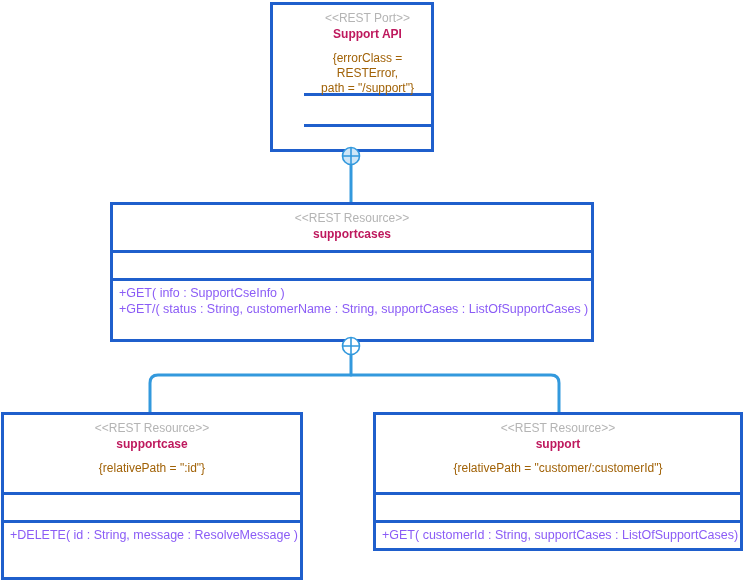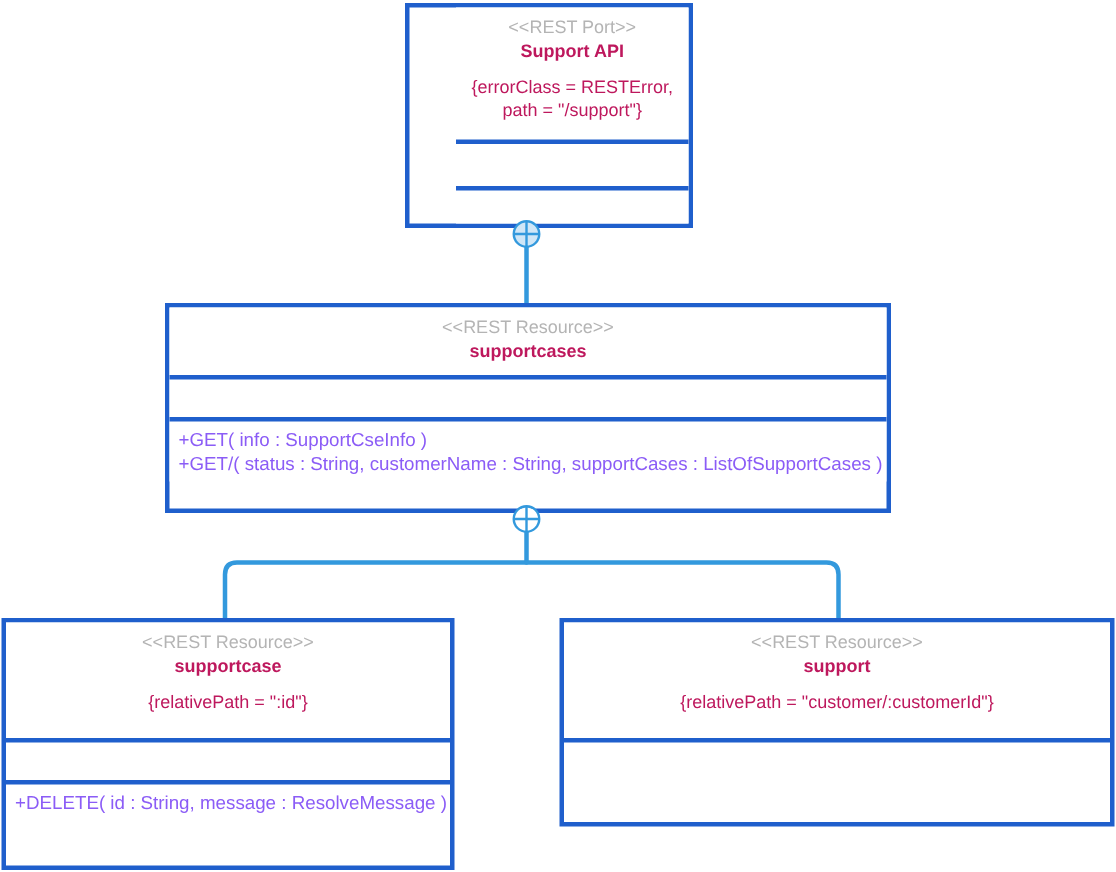--- a/index.html
+++ b/index.html
@@ -46,21 +46,21 @@
     white-space: nowrap;
   }
   .cname {
     color: #be185d;
     font-size: 12px;
     line-height: 16px;
     font-weight: bold;
     white-space: nowrap;
   }
   .constraint {
-    color: #be185d;
+    color: #a16207;
     font-size: 12px;
     line-height: 15px;
     font-weight: normal;
     margin-top: 9px;
     white-space: pre-line;
   }
   .attr-comp {
     height: 28px;
   }
   .ops-comp {
@@ -96,21 +96,21 @@
 
     <path d="M 351 152 L 351 202" stroke="#3399dd" stroke-width="3" fill="none"></path>
 
     <path d="M 351 342 L 351 375" stroke="#3399dd" stroke-width="3" fill="none"></path>
 
     <path d="M 351 375 L 158 375 Q 150 375 150 383 L 150 412" stroke="#3399dd" stroke-width="3" fill="none" stroke-linecap="round"></path>
 
     <path d="M 351 375 L 551 375 Q 559 375 559 383 L 559 412" stroke="#3399dd" stroke-width="3" fill="none" stroke-linecap="round"></path>
   </svg>
 
-  <div class="uml-class" style="left:270px; top:2px; width:192px; height:150px;padding-left:31px;">
+  <div class="uml-class" style="left:270px; top:2px; width:164px; height:150px;padding-left:31px;">
     <div class="compartment header-comp" style="height:88px;">
       <div class="stereotype">&lt;&lt;REST Port&gt;&gt;</div>
       <div class="cname">Support API</div>
       <div class="constraint">{errorClass = RESTError,
 path = "/support"}</div>
     </div>
     <div class="compartment sep attr-comp" style="height:31px;"></div>
     <div class="compartment sep ops-comp" style="height:25px;"></div>
   </div>
 
@@ -138,20 +138,23 @@
     </div>
   </div>
 
   <div class="uml-class" style="left:373px; top:412px; width:370px; height:139px;">
     <div class="compartment header-comp" style="height:77px;">
       <div class="stereotype">&lt;&lt;REST Resource&gt;&gt;</div>
       <div class="cname">support</div>
       <div class="constraint">{relativePath = "customer/:customerId"}</div>
     </div>
     <div class="compartment sep attr-comp" style="height:28px;"></div>
+    <div class="compartment sep ops-comp">
+      <div class="op-line">+GET( customerId : String, supportCases : ListOfSupportCases)</div>
+    </div>
   </div>
 
   <svg class="conn-circle" style="left:337px; top:146px; width:28px; height:24px;" viewBox="0 0 28 24">
     <circle cx="14" cy="10" r="8.5" fill="#cfe6f7" stroke="#3399dd" stroke-width="1.6"></circle>
     <path d="M 5.5 10 L 22.5 10 M 14 1.5 L 14 18.5" stroke="#3399dd" stroke-width="1.6" fill="none"></path>
   </svg>
 
   <svg class="conn-circle" style="left:337px; top:336px; width:28px; height:24px;" viewBox="0 0 28 24">
     <circle cx="14" cy="10" r="8.5" fill="#ffffff" stroke="#3399dd" stroke-width="1.6"></circle>
     <path d="M 5.5 10 L 22.5 10 M 14 1.5 L 14 18.5" stroke="#3399dd" stroke-width="1.6" fill="none"></path>

